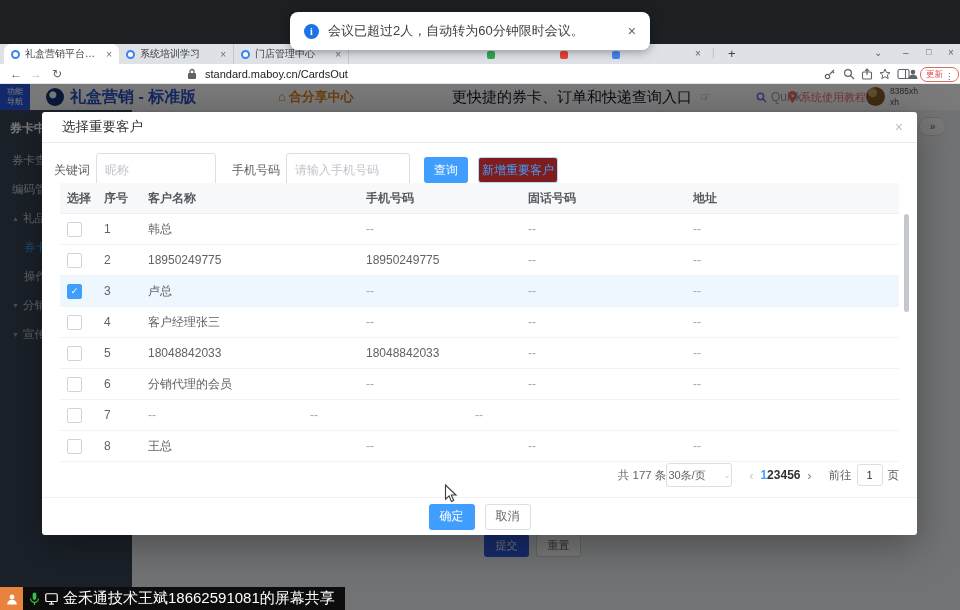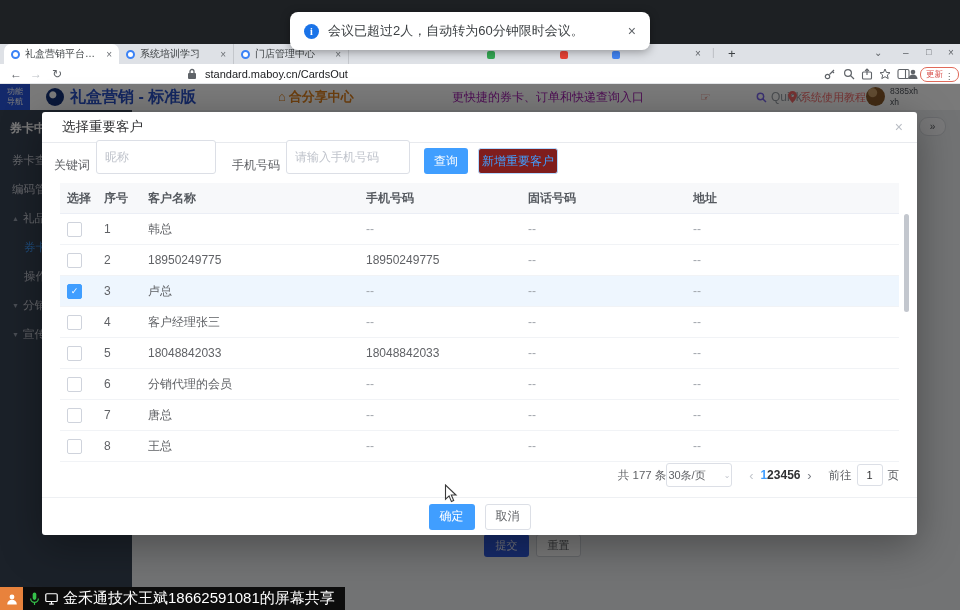--- a/index.html
+++ b/index.html
@@ -35,21 +35,21 @@
   
   .viewport{position:absolute;top:84px;left:0;width:960px;height:526px;background:#eef0f3;overflow:hidden}
   .app-header{position:absolute;top:0;left:0;width:960px;height:26px;background:#fff}
   .func-nav{position:absolute;left:0;top:0;width:30px;height:26px;background:#2857e0;color:#fff;font-size:8px;
      display:flex;flex-direction:column;align-items:center;justify-content:center;line-height:1.25}
   .logo{position:absolute;left:46px;top:4px;width:18px;height:18px;border-radius:50%;
      background:radial-gradient(circle at 38% 38%, #ffffff 0 3px, #16337a 4px)}
   .brand{position:absolute;left:70px;top:0;height:26px;line-height:26px;font-size:16px;font-weight:bold;color:#2b52c8}
   .share-center{position:absolute;left:278px;top:0;height:26px;line-height:26px;font-size:13px;font-weight:bold;color:#e0821e}
   .share-center .house{font-size:13px;margin-right:3px}
-  .promo{position:absolute;left:452px;top:0;height:26px;line-height:26px;font-size:12px;color:#a21caf}
+  .promo{position:absolute;left:452px;top:0;height:26px;line-height:26px;font-size:15px;color:#0f172a}
   .hand{position:absolute;left:700px;top:0;height:26px;line-height:26px;font-size:12px;color:#e26b5e}
   .quick{position:absolute;left:756px;top:0;height:26px;line-height:26px;font-size:12px;color:#9aa0a6;display:flex;align-items:center;gap:4px}
   .tutorial{position:absolute;left:788px;top:0;height:26px;line-height:26px;font-size:11px;color:#f56c6c;display:flex;align-items:center;gap:3px}
   .avatar{position:absolute;left:866px;top:3px;width:19px;height:19px;border-radius:50%;
      background:radial-gradient(circle at 35% 30%, #caa06a 0 4px, #8a5a2b 5px)}
   .user-block{position:absolute;left:890px;top:2px;font-size:8.5px;color:#50555c;line-height:1.3}
 
   .sidebar{position:absolute;left:0;top:26px;width:132px;height:500px;background:#3a4556;color:#cfd3dc}
   .side-item{padding:7px 0 7px 12px;font-size:11.5px;display:flex;align-items:center;gap:4px}
   .side-item .arrow{font-size:7px;color:#98a1b0}
@@ -64,21 +64,21 @@
      border-radius:9px;font-size:10px;color:#55585e;display:flex;align-items:center;justify-content:center}
 
   .overlay{position:absolute;top:84px;left:0;width:960px;height:526px;background:rgba(0,0,0,0.52);z-index:10}
 
   
   .modal{position:absolute;left:42px;top:112px;width:875px;height:423px;background:#fff;border-radius:3px;z-index:20;
      box-shadow:0 10px 40px rgba(0,0,0,0.35)}
   .m-header{position:absolute;top:0;left:0;right:0;height:30px;border-bottom:1px solid #e8eaee}
   .m-title{position:absolute;left:20px;top:0;height:30px;line-height:30px;font-size:13.5px;color:#303133}
   .m-close{position:absolute;right:14px;top:7px;font-size:14px;color:#b9bdc4;line-height:16px}
-  .m-search{position:absolute;left:12px;top:34px;height:28px;display:flex;align-items:flex-end}
+  .m-search{position:absolute;left:12px;top:44px;height:28px;display:flex;align-items:center}
   .m-label{font-size:12px;color:#606266;margin-right:6px}
   .m-input{height:26px;border:1px solid #dcdfe6;border-radius:3px;font-size:12px;padding:16px 8px;color:#303133;box-sizing:border-box;outline:none}
   .m-input::placeholder{color:#c0c4cc}
   .in-keyword{width:120px;margin-right:16px}
   .in-phone{width:124px;margin-right:14px}
   .btn{height:26px;border-radius:3px;font-size:12px;display:flex;align-items:center;justify-content:center;box-sizing:border-box}
   .btn-query{width:44px;background:#409eff;color:#fff;margin-right:10px}
   .btn-add{width:80px;background:#7f1d1d;border:1px solid #b3d8ff;color:#409eff}
 
   .m-table{position:absolute;left:18px;right:18px;top:71px}
@@ -355,21 +355,20 @@
           <div class="td c-name">分销代理的会员</div>
           <div class="td c-phone muted">--</div>
           <div class="td c-landline muted">--</div>
           <div class="td c-address muted">--</div>
         </div>
         <div class="trow">
           <div class="td c-select">
             <span class="checkbox"></span>
           </div>
           <div class="td c-no">7</div>
-          <div class="td c-name">唐总</div>
           <div class="td c-phone muted">--</div>
           <div class="td c-landline muted">--</div>
           <div class="td c-address muted">--</div>
         </div>
         <div class="trow">
           <div class="td c-select">
             <span class="checkbox"></span>
           </div>
           <div class="td c-no">8</div>
           <div class="td c-name">王总</div>

